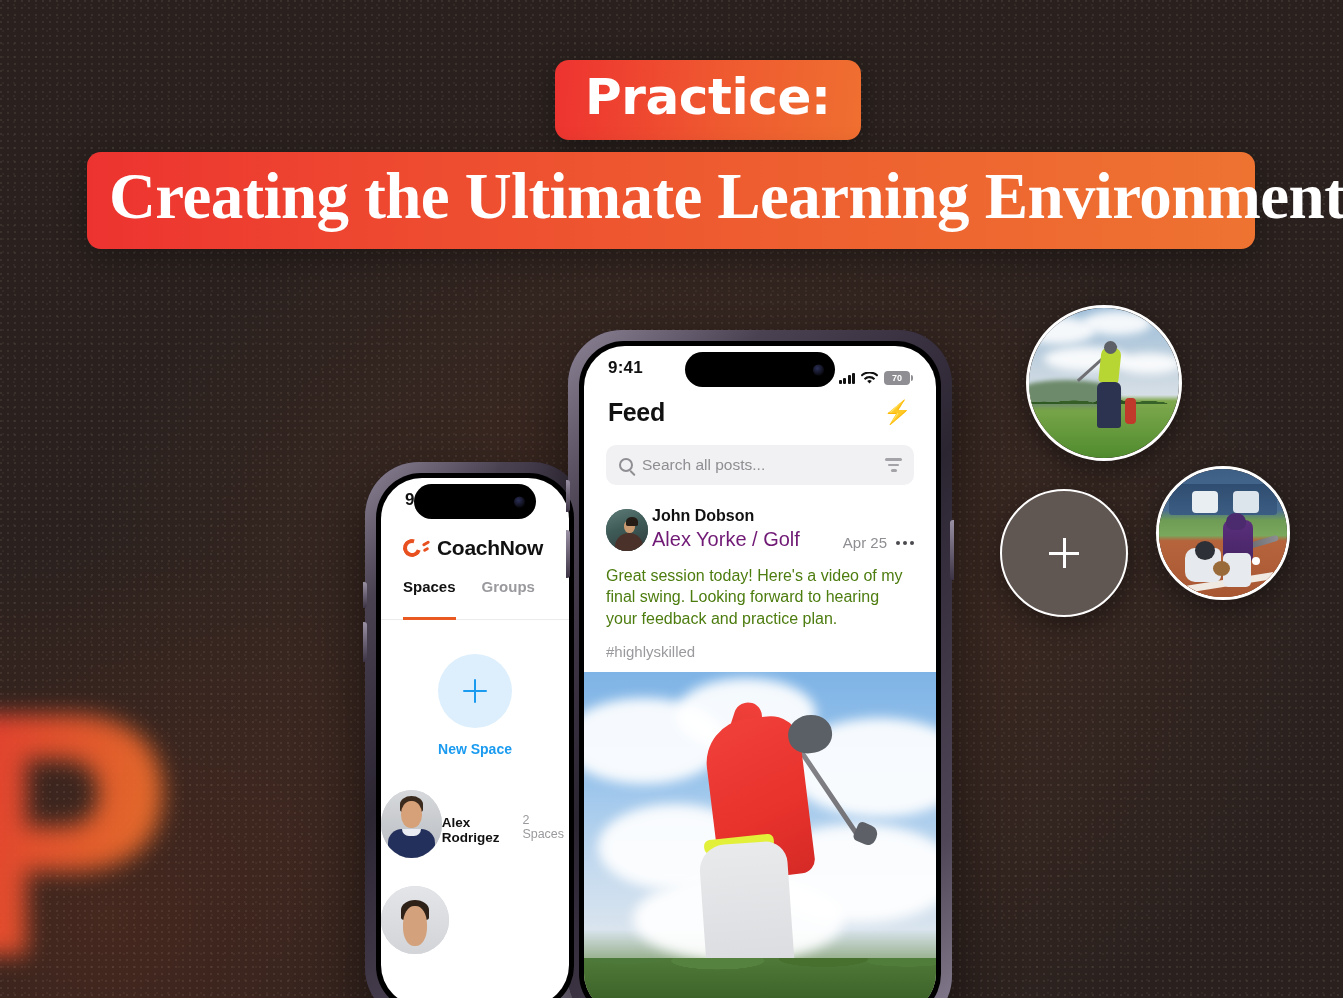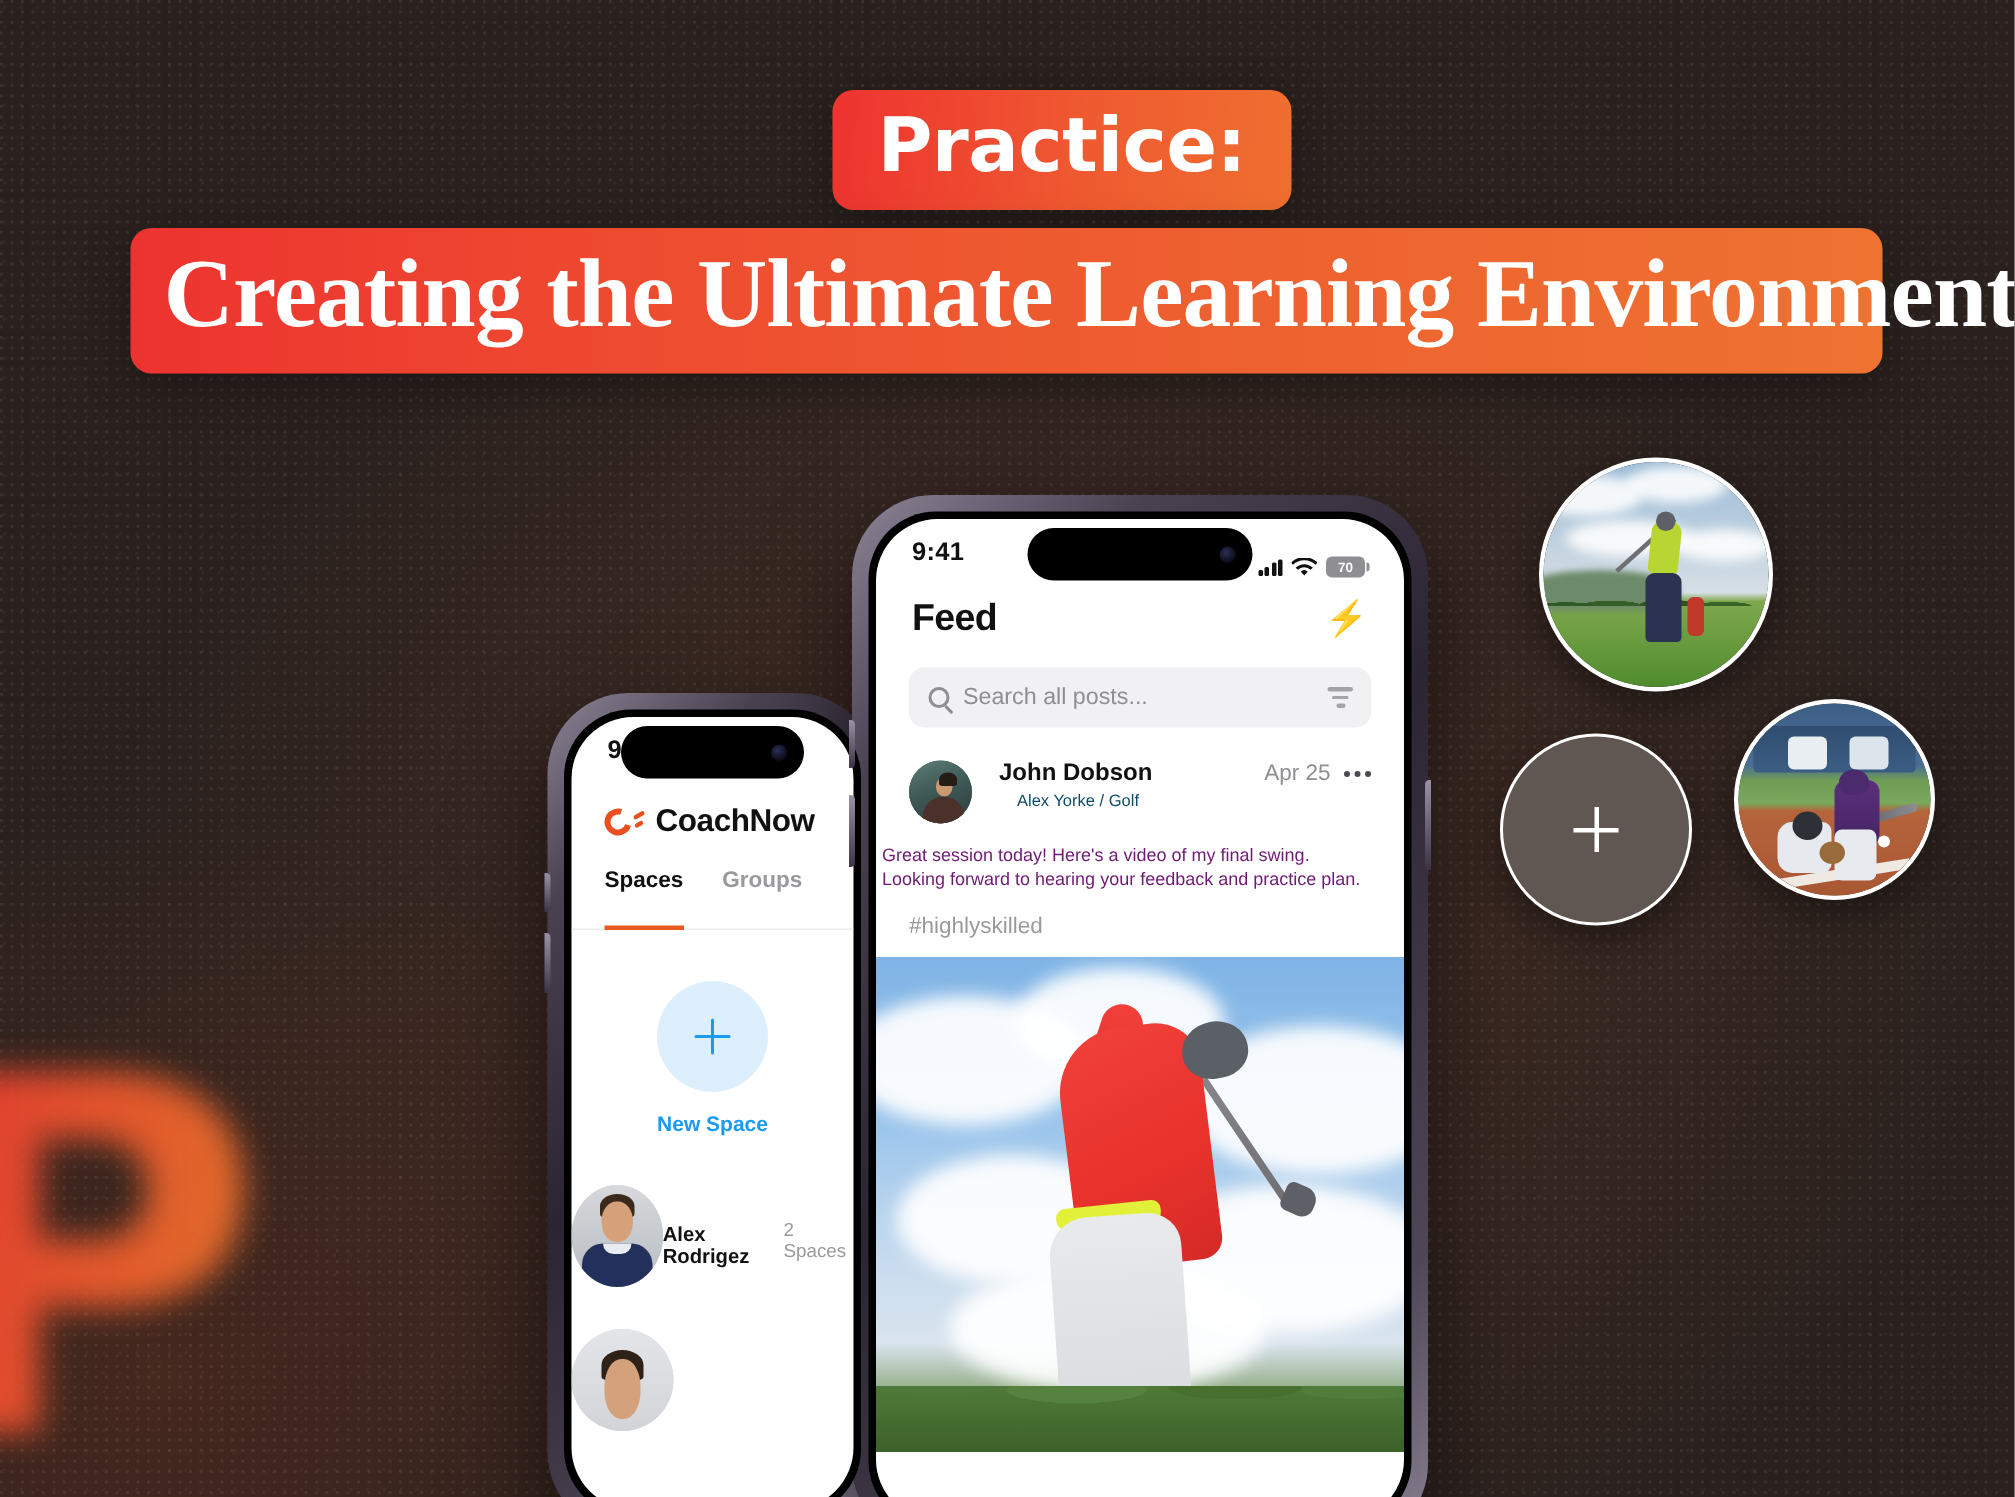--- a/index.html
+++ b/index.html
@@ -297,42 +297,42 @@
     width: 7px; height: 2px; background:#8e8e93; border-radius:2px;
     transform: rotate(45deg);
   }
   .funnel { display:flex; flex-direction:column; align-items:center; gap:3px; flex:none; }
   .funnel i { display:block; height:2.5px; background:#a3a3a8; border-radius:2px; }
   .funnel i:nth-child(1){width:17px}
   .funnel i:nth-child(2){width:11px}
   .funnel i:nth-child(3){width:6px}
 
   .post-head {
-    display: flex; align-items: flex-start;
+    display: flex; align-items: flex-end;
     padding: 22px 22px 0 22px;
-    gap: 18px;
+    gap: 4px;
   }
   .avatar-sm {
     width: 42px; height: 42px; border-radius: 50%;
     overflow: hidden; flex: none; position: relative;
     background: #3f5e5a;
   }
   .post-meta { flex: 1; min-width: 0; }
   .post-meta .who { font-size: 16px; font-weight: 800; color: #111; }
-  .post-meta .sub { margin-top: 3px; font-size: 11px; color: #0c4a6e; margin-left: 12px; }
+  .post-meta .sub { margin-top: 3px; font-size: 20px; color: #701a75; }
   .post-right { display: flex; align-items: center; gap: 9px; }
   .post-right .date { font-size: 15px; color: #8e8e93; }
   .dots { display:flex; gap:3px; }
   .dots i { width:4px; height:4px; border-radius:50%; background:#4a4a4f; display:block; }
 
   .post-body {
-    padding: 14px 22px 0 4px;
-    font-size: 12px;
+    padding: 14px 22px 0 22px;
+    font-size: 16px;
     line-height: 1.33;
-    color: #701a75;
+    color: #4d7c0f;
   }
   .post-tag {
     padding: 14px 22px 12px 22px;
     font-size: 15px;
     color: #9a9a9e;
   }
 
   
   .post-photo {
     position: relative;

